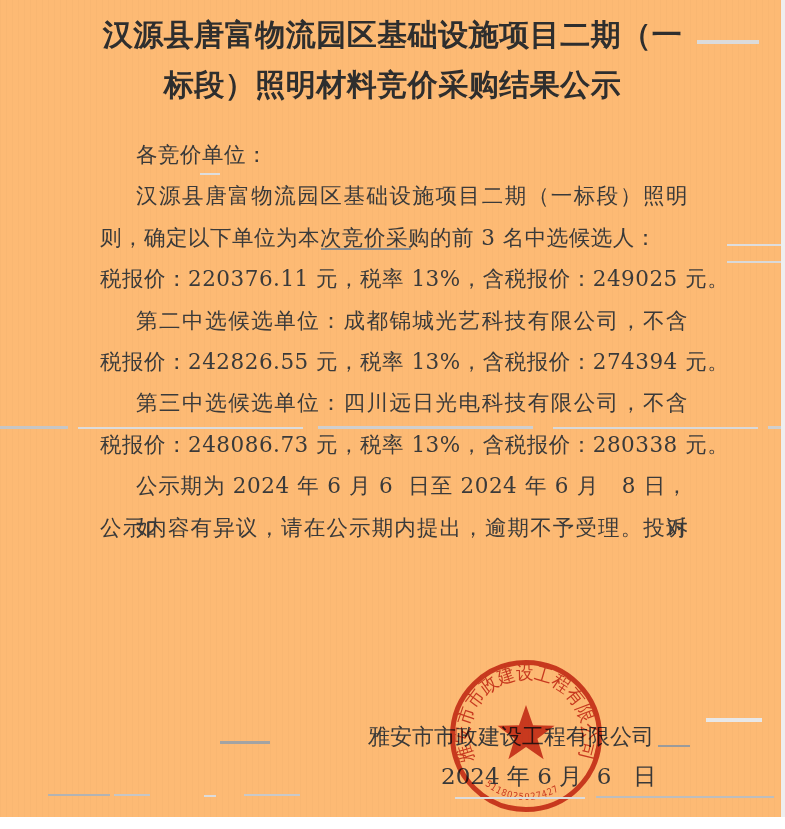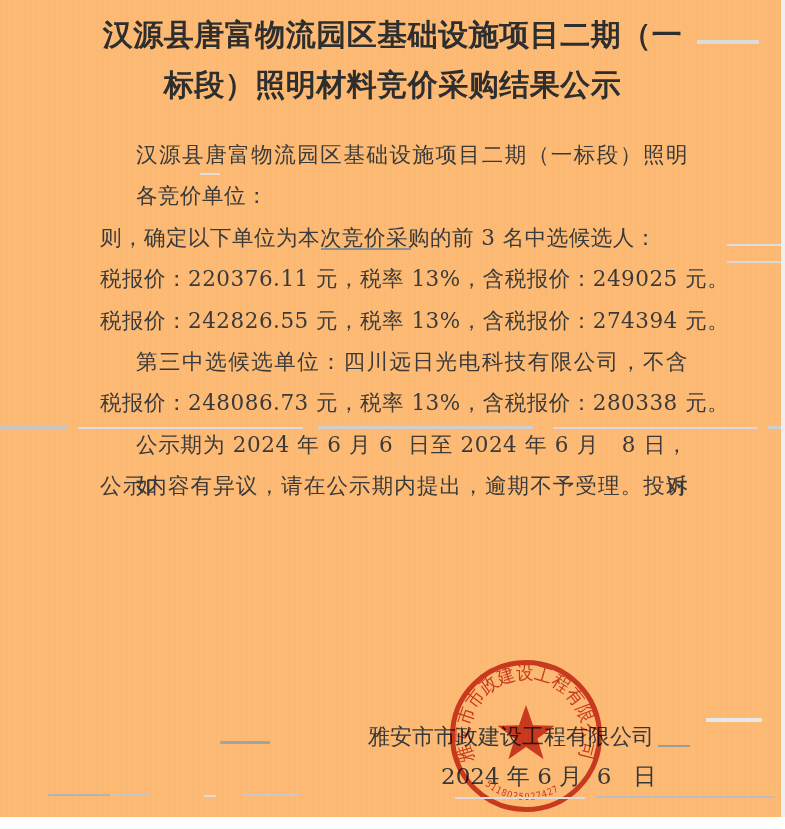--- a/index.html
+++ b/index.html
@@ -44,24 +44,25 @@
 <body>
 
 <div class="page">
 
   <h1 class="doc-title">
     <span class="tl">汉源县唐富物流园区基础设施项目二期（一</span>
     <span class="tl">标段）照明材料竞价采购结果公示</span>
   </h1>
 
   <div class="body-lines" id="body-lines">
+      <div class="line indent">各竞价单位：</div>
       <div class="line indent just">汉源县唐富物流园区基础设施项目二期（一标段）照明</div>
-      <div class="line indent">各竞价单位：</div>
       <div class="line">则，确定以下单位为本次竞价采购的前 3 名中选候选人：</div>
       <div class="line">税报价：220376.11 元，税率 13%，含税报价：249025 元。</div>
+      <div class="line indent just">第二中选候选单位：成都锦城光艺科技有限公司，不含</div>
       <div class="line">税报价：242826.55 元，税率 13%，含税报价：274394 元。</div>
       <div class="line indent just">第三中选候选单位：四川远日光电科技有限公司，不含</div>
       <div class="line">税报价：248086.73 元，税率 13%，含税报价：280338 元。</div>
       <div class="line indent just">公示期为 2024 年 6 月 6&nbsp; 日至 2024 年 6 月 &nbsp; 8 日，如对</div>
       <div class="line just">公示内容有异议，请在公示期内提出，逾期不予受理。投诉</div>
     </div>
 
   <div class="sig-company">雅安市市政建设工程有限公司</div>
   <div class="sig-date">2024 年 6 月  6   日</div>
 

